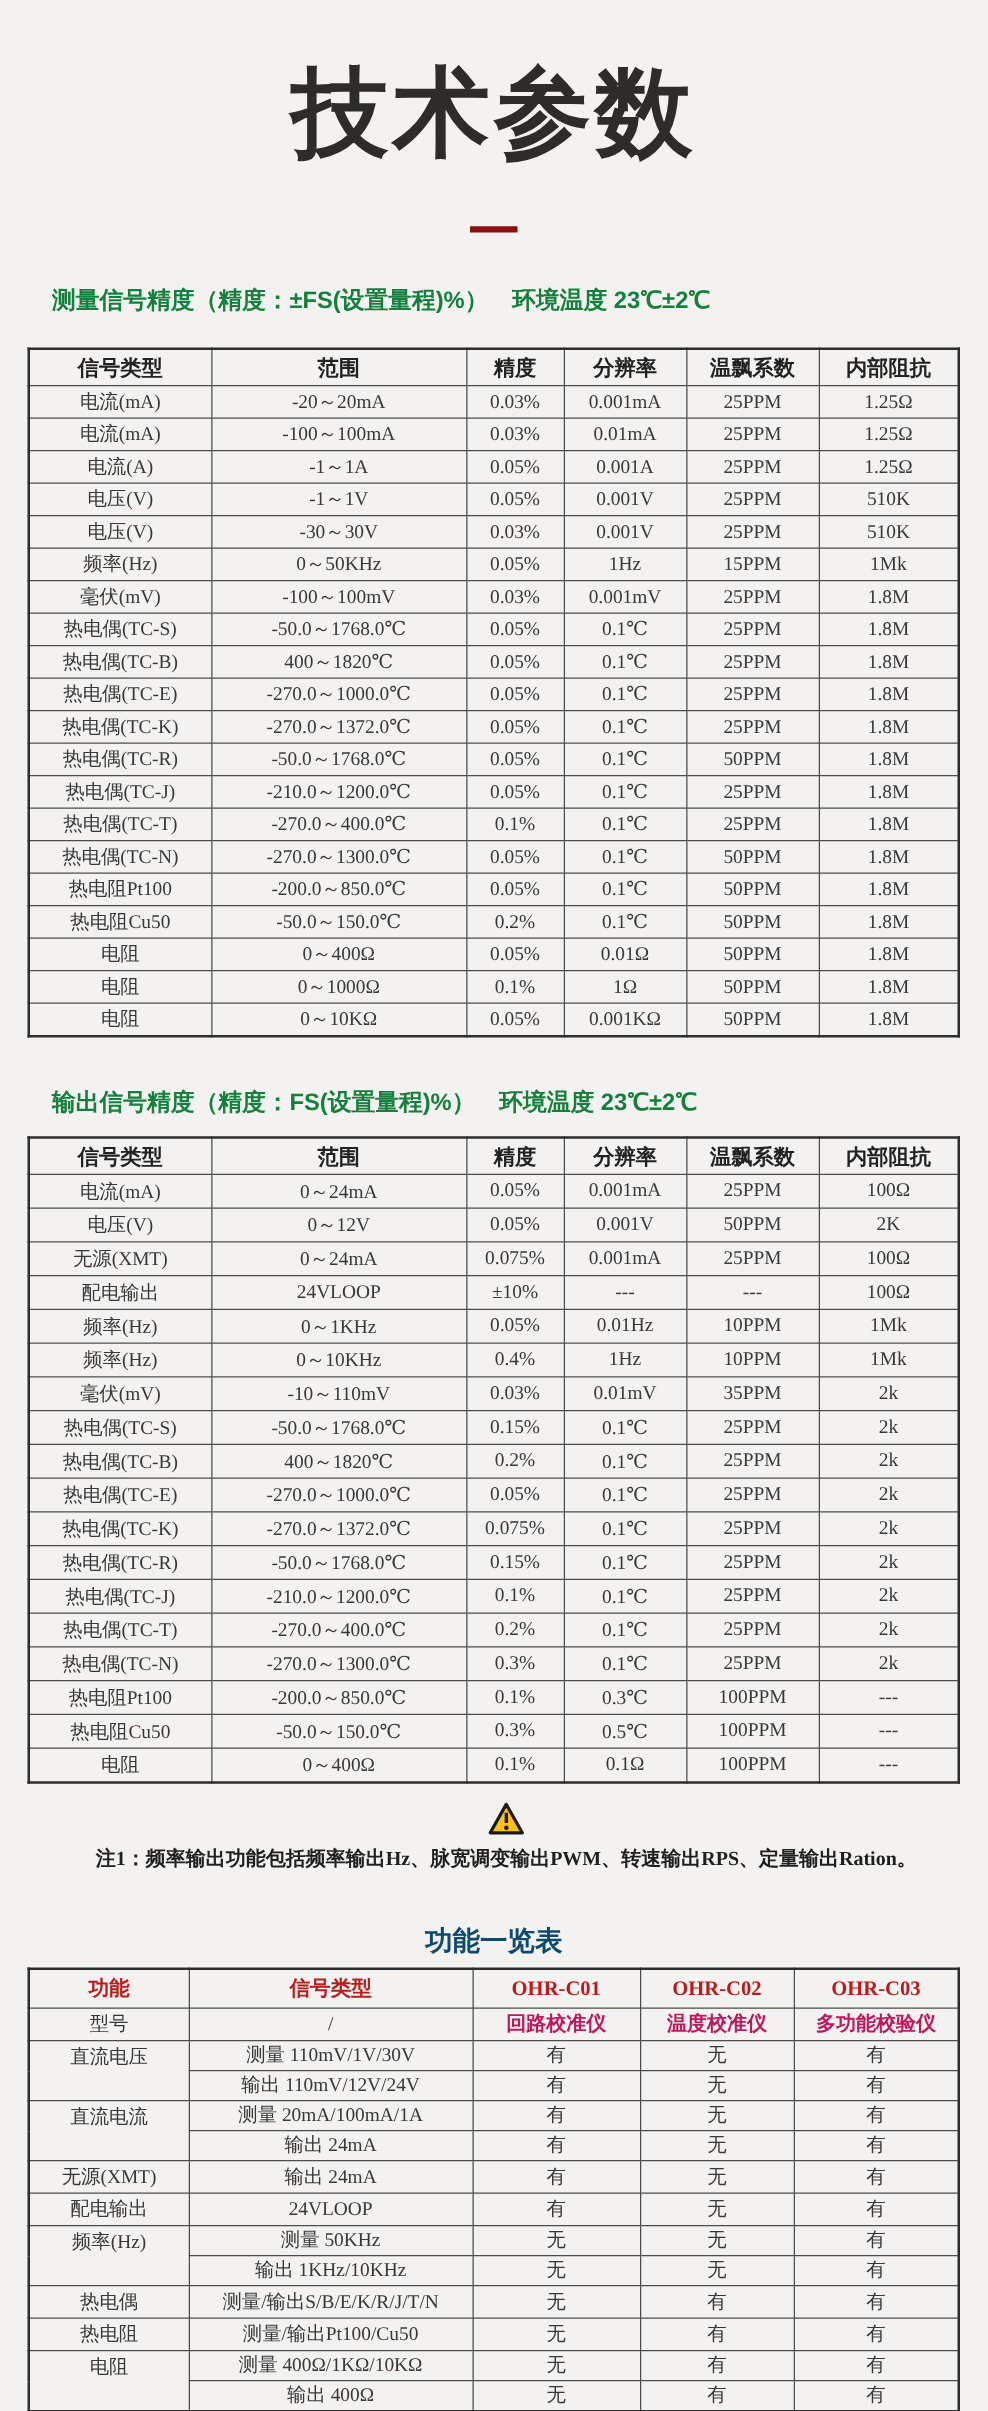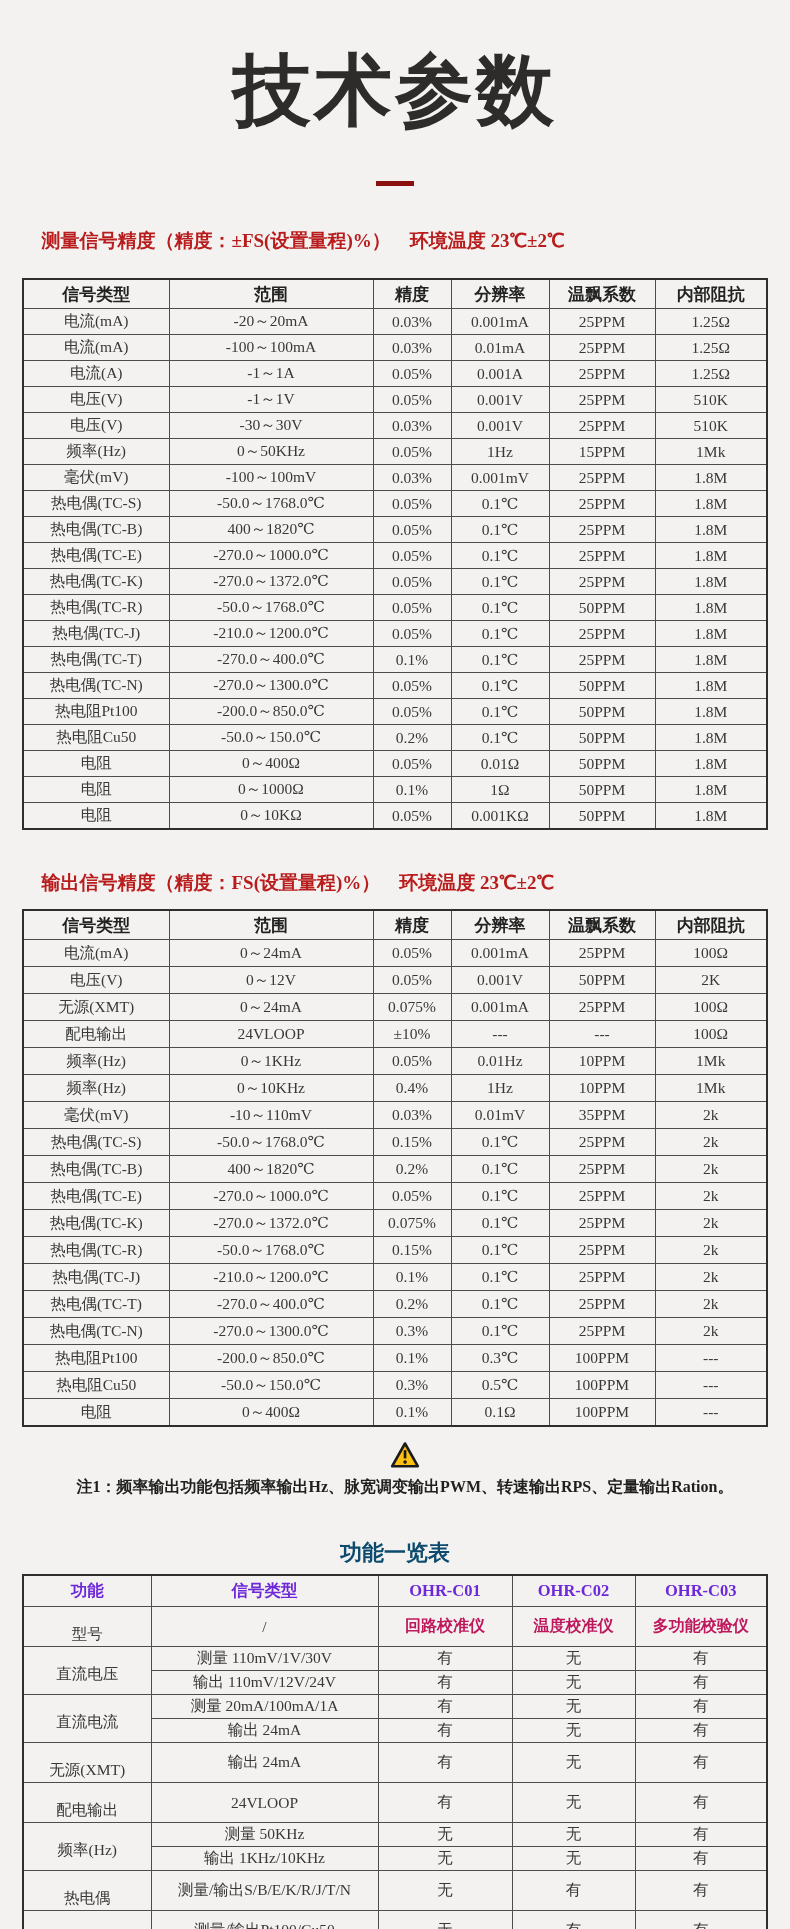--- a/index.html
+++ b/index.html
@@ -1,42 +1,42 @@
 <!DOCTYPE html>
 <html><head>
 <meta charset="utf-8">
 <style>
   html,body{margin:0;padding:0;background:#f3f2f0;}
   .page{position:relative;width:751px;height:1929px;margin:15px auto;background:#f3f2f0;
         font-family:"Liberation Serif","DejaVu Serif",serif;color:#383838;overflow:hidden;}
   .main-title{padding-top:20px;text-align:center;font-family:"Liberation Sans","DejaVu Sans",sans-serif;
         font-weight:900;font-size:78px;line-height:110px;color:#2d2c2b;letter-spacing:3px;}
   .title-dash{width:38px;height:5px;background:#8a0f0f;margin:36px auto 0;}
-  .sec-heading{margin:40px 0 0 22px;font-family:Liberation Serif, serif;
-        font-weight:bold;font-size:19px;line-height:30px;color:#b91c1c;}
+  .sec-heading{margin:40px 0 0 22px;font-family:Liberation Sans, sans-serif;
+        font-weight:bold;font-size:19px;line-height:30px;color:#15803d;}
   .sec-heading.second{margin-top:38px;}
   table.spec{width:744px;margin:22px auto 0;border-collapse:collapse;table-layout:fixed;
         border:2px solid #2e2e2e;}
   table.spec th{border:1px solid #4d4d4d;font-size:17px;font-weight:bold;color:#222;
         height:28px;padding:0;text-align:center;}
   table.spec td{border:1px solid #4d4d4d;font-size:15.5px;color:#383838;height:25px;
         padding:0;text-align:center;white-space:nowrap;overflow:hidden;}
   table.spec.t2{margin-top:11px;}
   table.spec.t2 td{height:26px;}
   .note-line{display:flex;align-items:center;gap:8px;margin:14px 0 0 20px;
         font-weight:bold;font-size:16px;color:#1f1f1f;white-space:nowrap;flex-direction:column;}
   .fn-heading{margin:40px auto 0;text-align:center;font-family:"Liberation Sans","DejaVu Sans",sans-serif;
         font-weight:bold;font-size:22px;line-height:30px;color:#0c4a6e;}
   table.fn{width:744px;margin:6px auto 0;border-collapse:collapse;table-layout:fixed;
         border:2px solid #2e2e2e;}
-  table.fn th{border:1px solid #4d4d4d;font-size:16.5px;font-weight:bold;color:#6d28d9;
+  table.fn th{border:1px solid #4d4d4d;font-size:16.5px;font-weight:bold;color:#b91c1c;
         height:30px;padding:0;text-align:center;}
   table.fn td{border:1px solid #4d4d4d;font-size:15.5px;color:#383838;height:23px;
         padding:0;text-align:center;white-space:nowrap;overflow:hidden;}
-  table.fn td.func-cell{vertical-align:top;padding-top:16px;line-height:22px;}
+  table.fn td.func-cell{vertical-align:top;padding-top:2px;line-height:22px;}
   table.fn td.bold-cell{font-weight:bold;font-size:16px;color:#be185d;}
   .warn-svg{flex:0 0 auto;display:block;}
 </style>
 </head>
 <body>
 
 <div class="page">
 
   <div class="main-title">技术参数</div>
   <div class="title-dash"></div>

